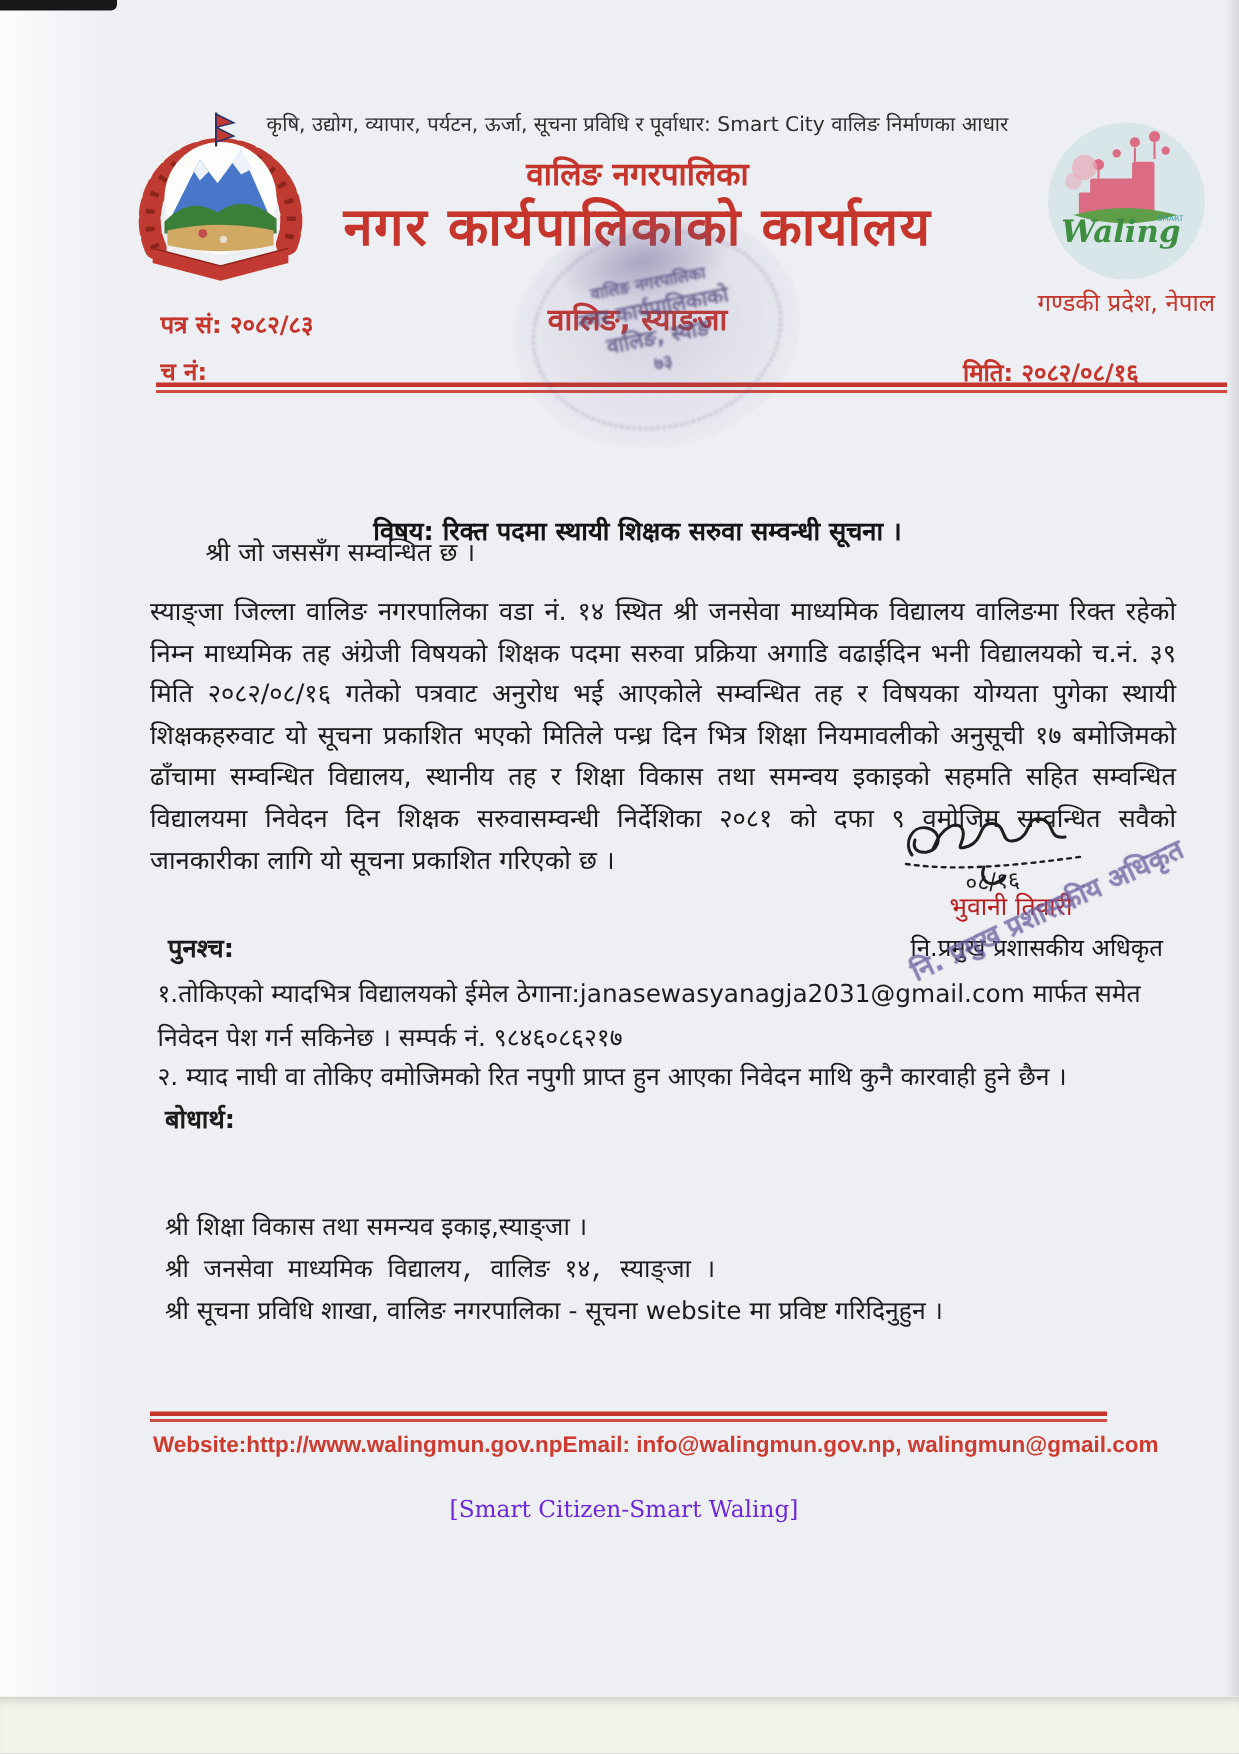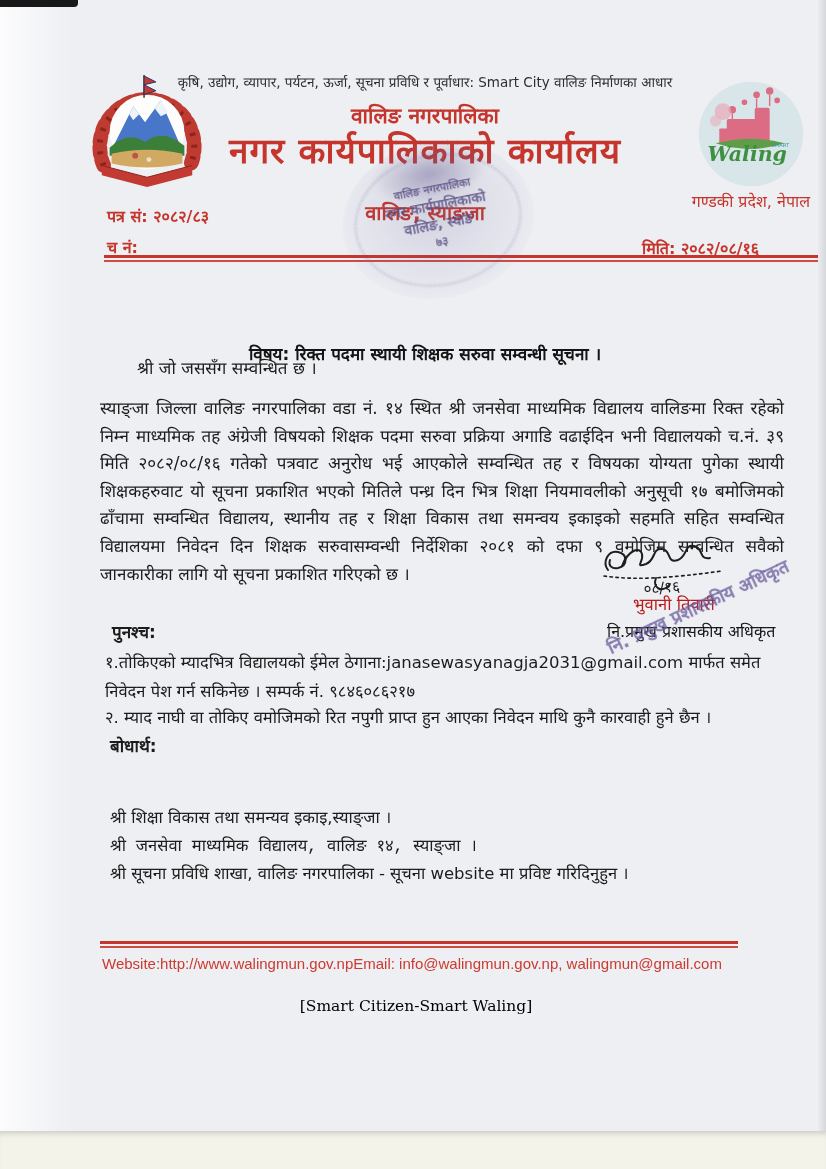--- a/index.html
+++ b/index.html
@@ -73,25 +73,25 @@
   .round-stamp .l4 { font-size:12px; font-weight:700; }
 
   .diag-stamp {
     left:608px; top:636px; width:280px;
     transform:rotate(-25deg); transform-origin:0 50%;
     font-size:18px; font-weight:bold; color:rgba(106,92,156,0.55);
     text-shadow:0 0 1px rgba(106,92,156,0.45); z-index:3;
   }
 
   .footer-rule { left:100px; top:941px; width:638px; }
-  .footer-red { font-family:"Liberation Sans", sans-serif; font-size:15px; color:#cc3a30; font-weight:400; }
+  .footer-red { font-family:"Liberation Sans", sans-serif; font-size:15px; color:#cc3a30; font-weight:700; }
   .f1 { left:102px; top:955px; }
   .f2 { left:102px; top:977px; }
   .motto { left:238px; top:997px; width:356px; text-align:center;
-    font-family:"DejaVu Serif", serif; font-size:15.5px; color:#000000; }
+    font-family:"DejaVu Serif", serif; font-size:15.5px; color:#6d28d9; }
 </style>
 </head>
 <body>
 
 <div class="page">
 
   <div class="abs left-glow"></div>
   <div class="abs corner-strip"></div>
   <div class="abs right-shade"></div>
   <div class="abs bottom-band"></div>

